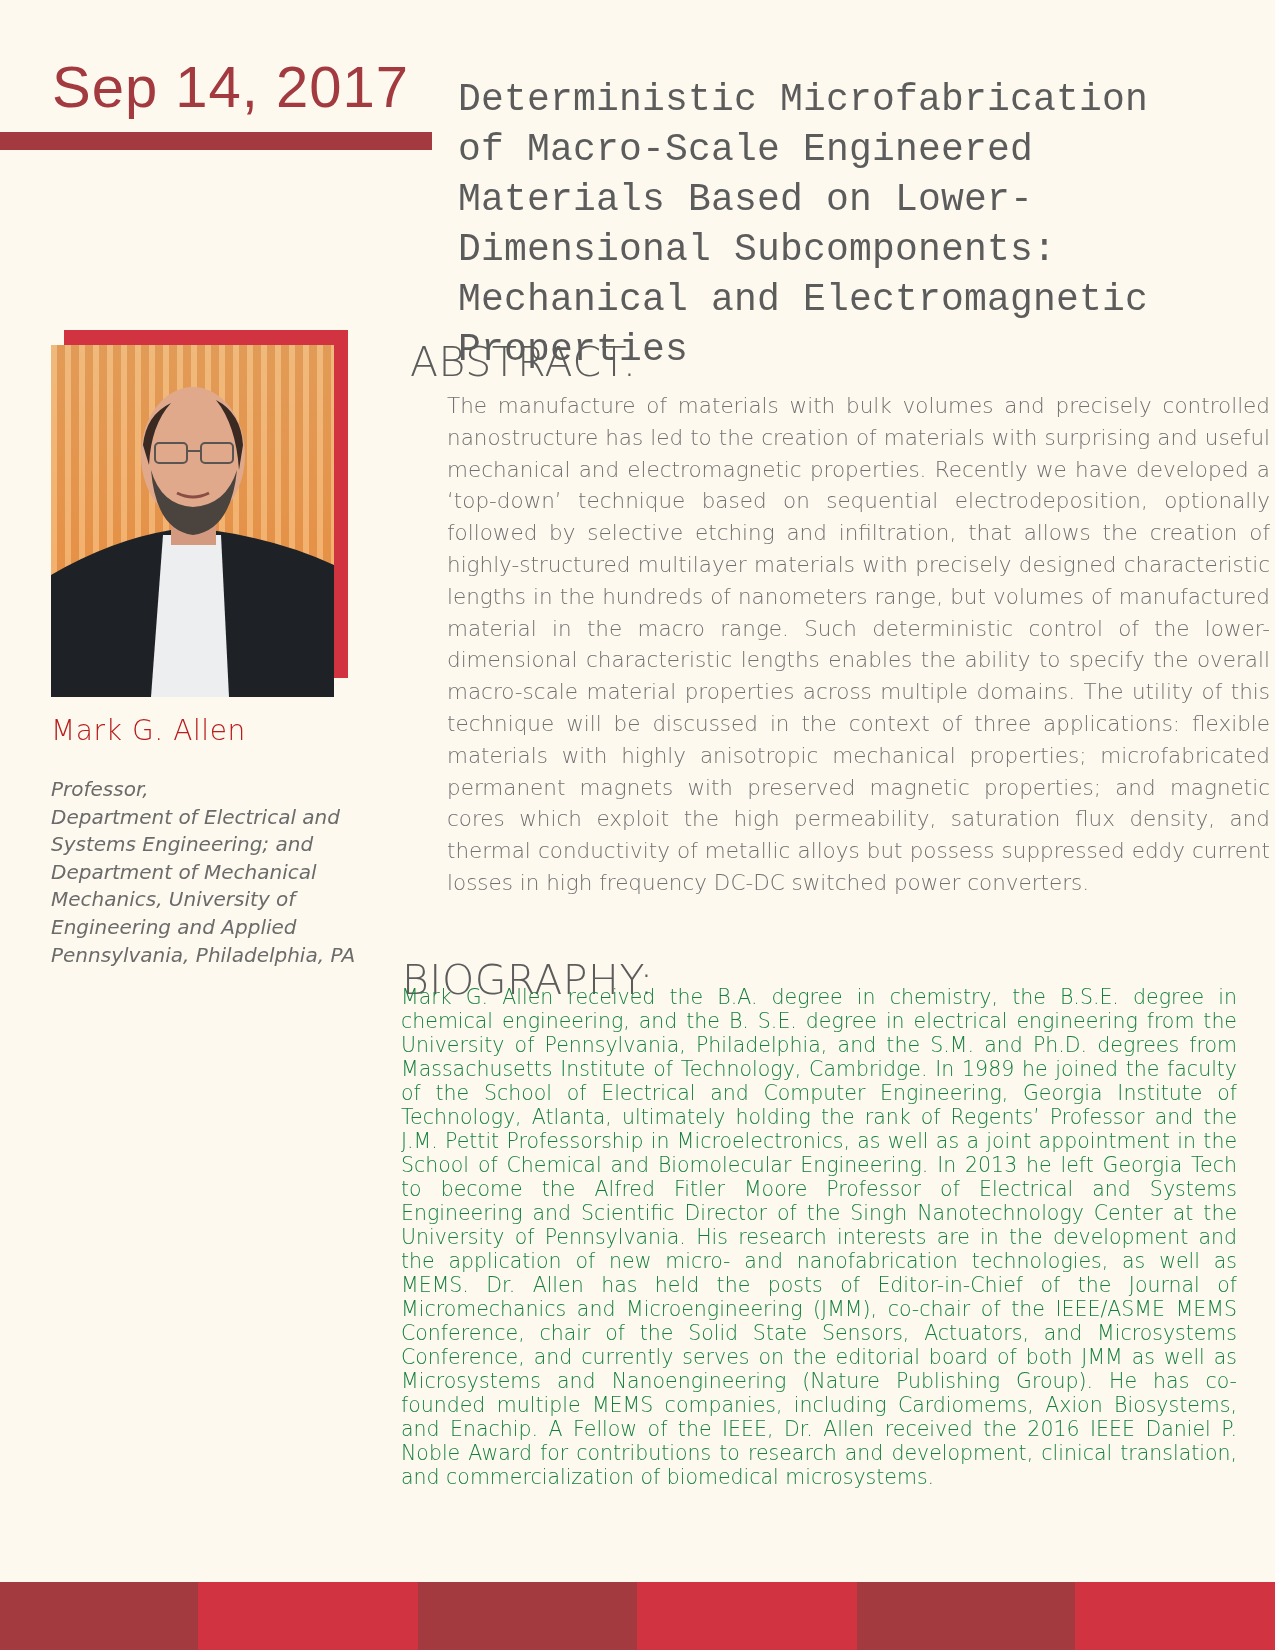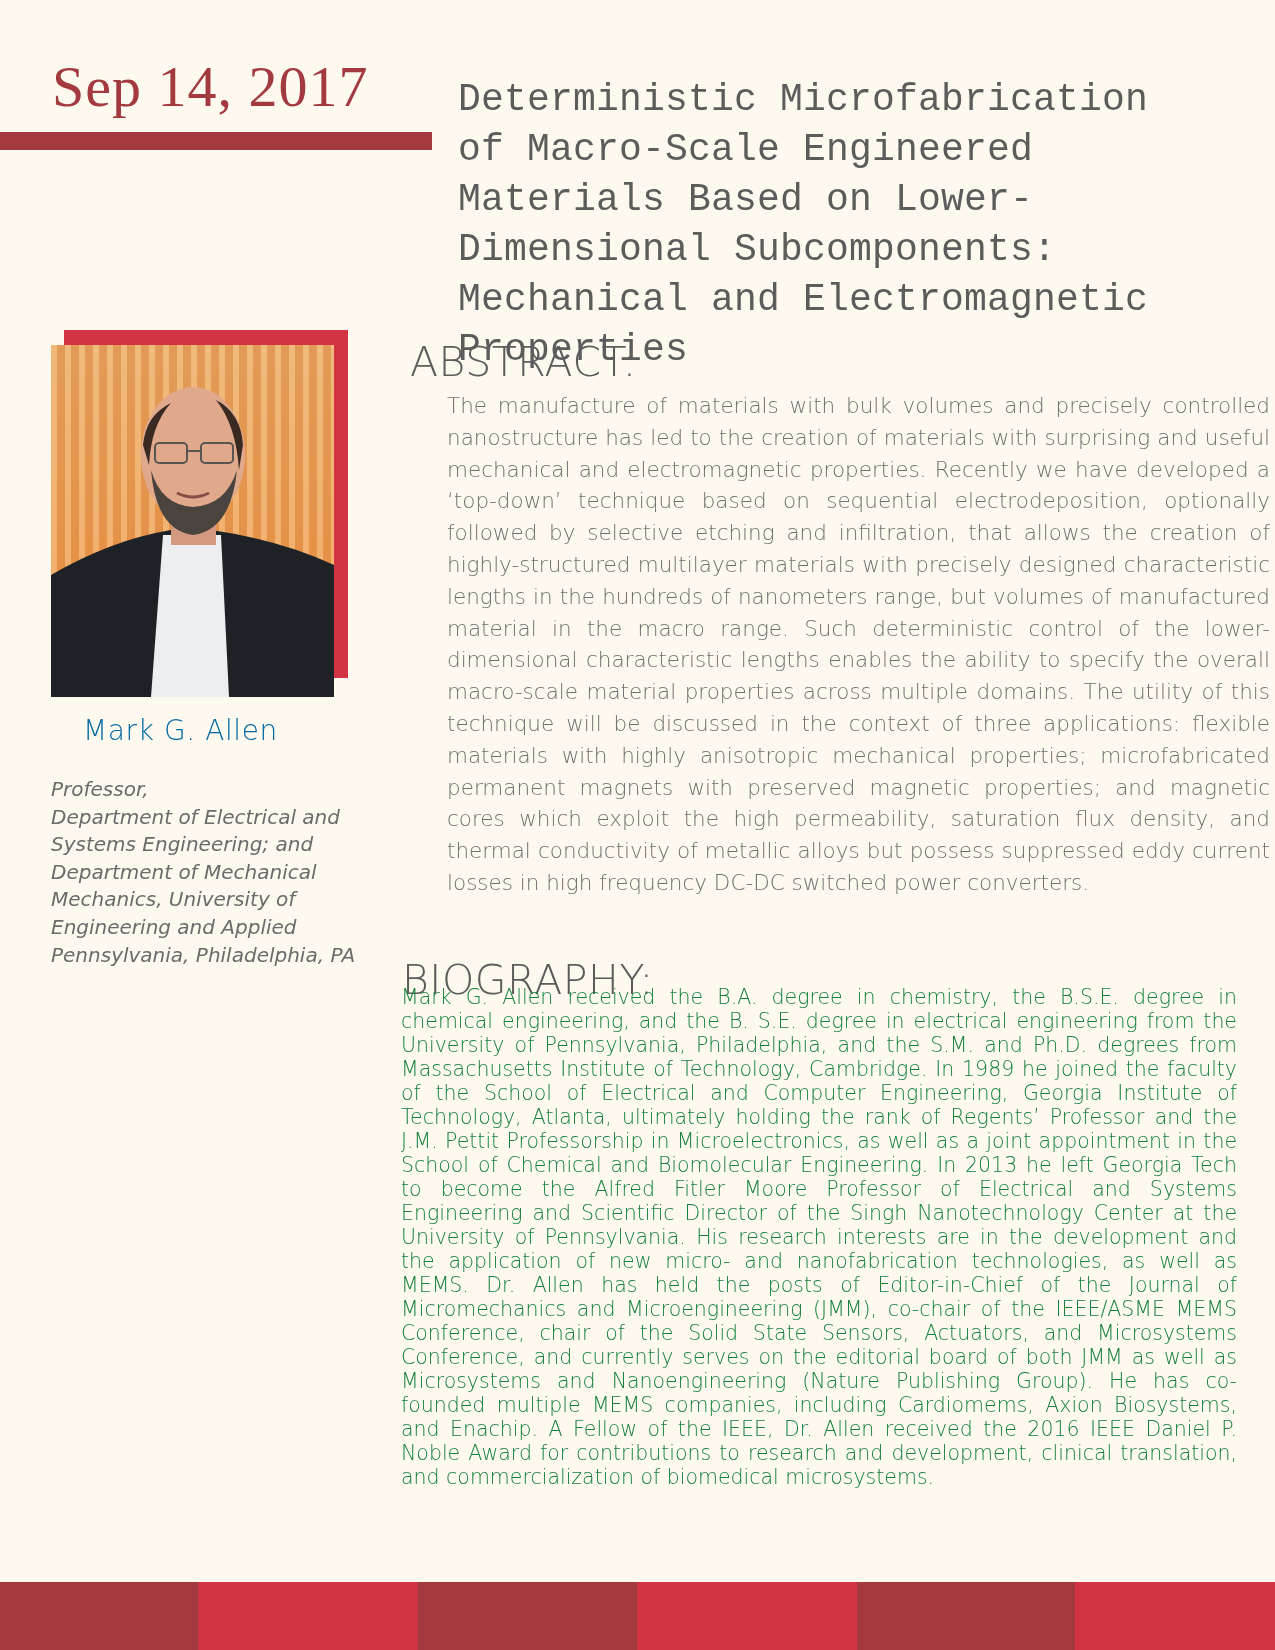--- a/index.html
+++ b/index.html
@@ -4,21 +4,21 @@
 <style>
   html, body { margin: 0; padding: 0; }
   body {
     width: 1275px; height: 1650px; position: relative; overflow: hidden;
     background: #fdf9ef;
     font-family: "DejaVu Sans", sans-serif;
     color: #6a6a6a;
   }
   .date {
     position: absolute; left: 52px; top: 58px;
-    font-family: Liberation Serif, serif; font-weight: 200;
+    font-family: Liberation Sans, sans-serif; font-weight: 200;
     font-size: 58px; letter-spacing: 1px; color: #a33a40;
     -webkit-text-stroke: 0; line-height: 1;
     font-weight: lighter;
   }
   .date-bar {
     position: absolute; left: 0; top: 132px; width: 432px; height: 18px; background: #a33a40;
   }
   .talk-title {
     position: absolute; left: 458px; top: 75px; width: 700px;
     font-size: 38px; line-height: 50px; color: #5c5c5c; font-weight: lighter;
@@ -33,21 +33,21 @@
     background: linear-gradient(180deg,#e7a763 0%,#ec9a4f 60%,#e48a3f 100%);
     overflow: hidden;
   }
   .photo .stripes {
     position: absolute; inset: 0;
     background: repeating-linear-gradient(90deg, rgba(255,220,170,0.35) 0 6px, rgba(210,120,50,0.25) 6px 14px);
   }
   .photo svg { position: absolute; left: 0; top: 0; }
   .speaker-name {
     position: absolute; left: 51px; top: 714px;
-    font-size: 28px; color: #0369a1; letter-spacing: 0.6px; font-weight: lighter; margin-left: 32px;
+    font-size: 28px; color: #b91c1c; letter-spacing: 0.6px; font-weight: lighter;
   }
   .affiliation {
     position: absolute; left: 51px; top: 776px; width: 320px;
     font-size: 20px; line-height: 27.6px; font-style: italic; color: #6b6b6b; font-weight: lighter;
   }
   .section-head {
     position: absolute; font-size: 41px; color: #5c5c5c; font-weight: lighter; letter-spacing: 0.5px;
   }
   .abstract-head { left: 410px; top: 338px; }
   .bio-head { left: 402px; top: 956px; }

